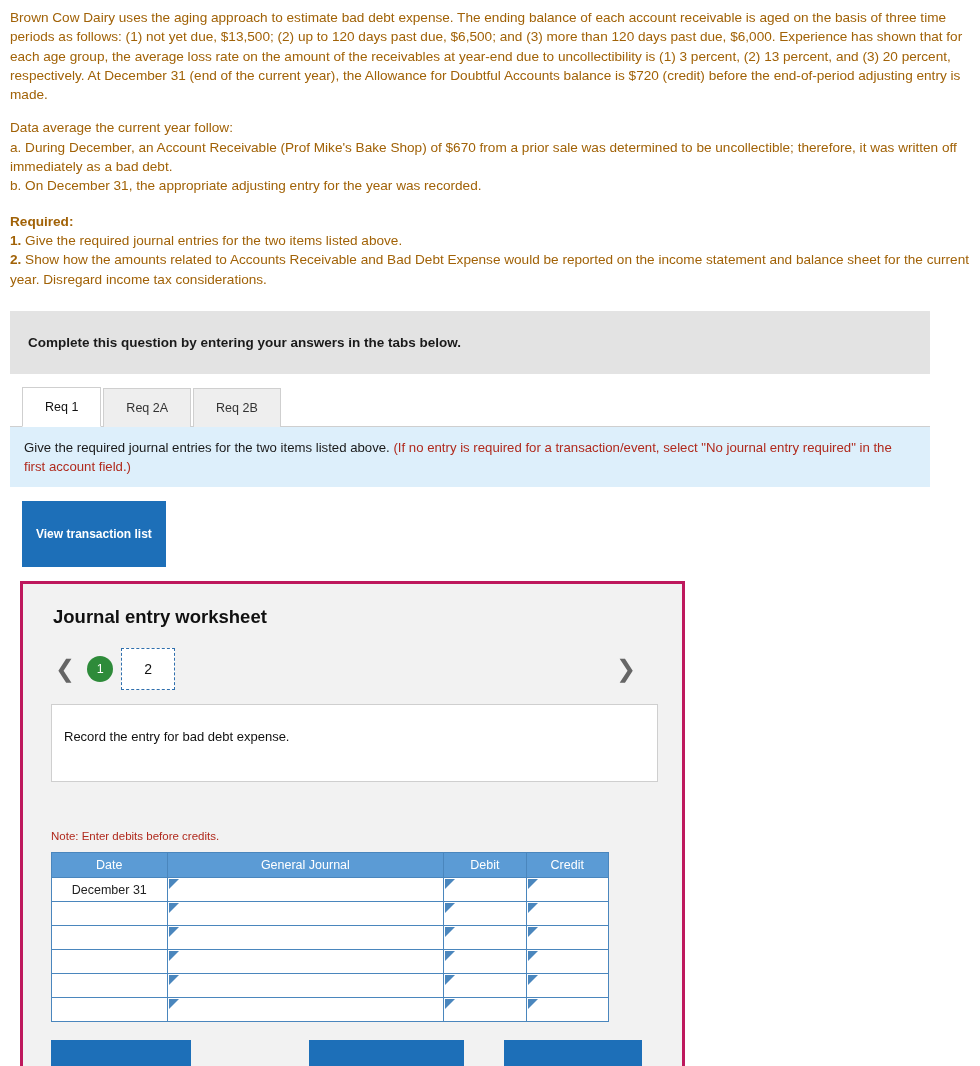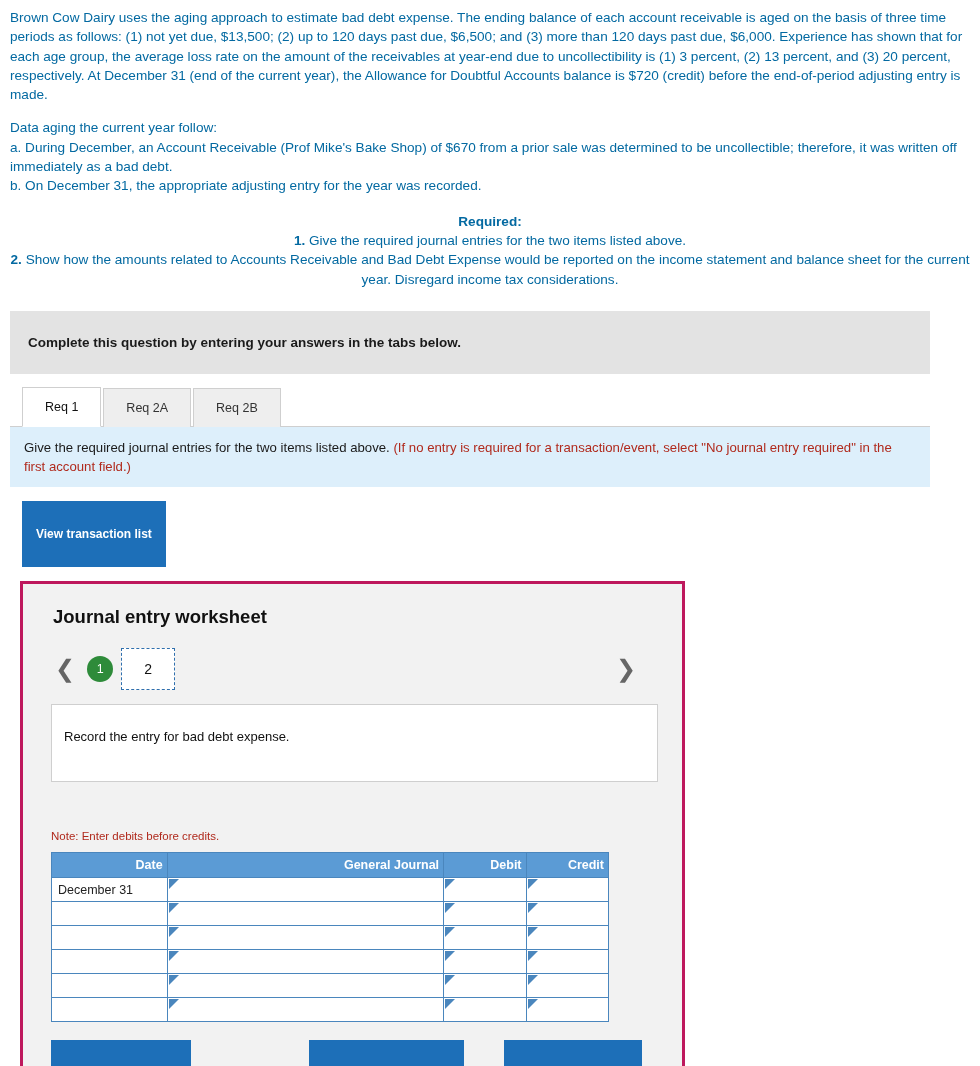--- a/index.html
+++ b/index.html
@@ -15,27 +15,27 @@
     color: #222222;
     font-size: 13.5px;
   }
   .page { padding: 8px 10px 0 10px; }
 
   
   .problem p {
     margin: 0;
     line-height: 1.42;
     font-size: 13.6px;
-    color: #0369a1;
+    color: #a16207;
   }
   .problem .para { margin-bottom: 14px; }
   .problem .para:last-child { margin-bottom: 0; }
   .bold { font-weight: bold; }
 
-  .required-block { margin-top: 16px; text-align: center; }
+  .required-block { margin-top: 16px; }
   .required-title { font-weight: bold; margin-bottom: 1px; }
   .required-line { line-height: 1.42; }
 
   
   .grey-bar {
     margin-top: 22px;
     background: #e3e3e3;
     padding: 24px 18px;
     font-weight: bold;
     font-size: 13.5px;
@@ -171,32 +171,32 @@
 
   
   table.journal {
     border-collapse: collapse;
     width: 558px;
     font-size: 12.5px;
   }
   table.journal th {
     background: #5b9bd5;
     color: #ffffff;
-    font-weight: bold;
+    font-weight: normal;
     border: 1px solid #4a86bd;
     padding: 5px 4px;
     font-size: 12.5px;
-    text-align: right;
   }
   table.journal td {
     border: 1px solid #4a86bd;
     background: #ffffff;
     height: 24px;
     padding: 2px 6px;
     font-size: 12.5px;
+    text-align: center;
     position: relative;
   }
   td.cell-date { width: 115px; }
   td.cell-account { width: 275px; text-align: left; }
   td.cell-debit, td.cell-credit { width: 82px; }
   
   td.caret::before {
     content: "";
     position: absolute;
     left: 1px; top: 1px;
@@ -228,21 +228,21 @@
 </style>
 </head>
 <body>
 
 <div class="page">
 
   
   <div class="problem">
     <p class="para">Brown Cow Dairy uses the aging approach to estimate bad debt expense. The ending balance of each account receivable is aged on the basis of three time periods as follows: (1) not yet due, $13,500; (2) up to 120 days past due, $6,500; and (3) more than 120 days past due, $6,000. Experience has shown that for each age group, the average loss rate on the amount of the receivables at year-end due to uncollectibility is (1) 3 percent, (2) 13 percent, and (3) 20 percent, respectively. At December 31 (end of the current year), the Allowance for Doubtful Accounts balance is $720 (credit) before the end-of-period adjusting entry is made.</p>
     <div class="para">
-      <p>Data aging the current year follow:</p>
+      <p>Data average the current year follow:</p>
       <p>a. During December, an Account Receivable (Prof Mike's Bake Shop) of $670 from a prior sale  was determined to be uncollectible; therefore, it was written off immediately as a bad debt.</p>
       <p>b. On December 31, the appropriate adjusting entry for the year was recorded.</p>
     </div>
     <div class="required-block">
       <p class="required-title">Required:</p>
       <p class="required-line"><span class="bold">1.</span><span> Give the required journal entries for the two items listed above.</span></p>
       <p class="required-line"><span class="bold">2.</span><span> Show how the amounts related to Accounts Receivable and Bad Debt Expense would be reported on the income statement and balance sheet for the current year. Disregard income tax considerations.</span></p>
     </div>
   </div>
 

